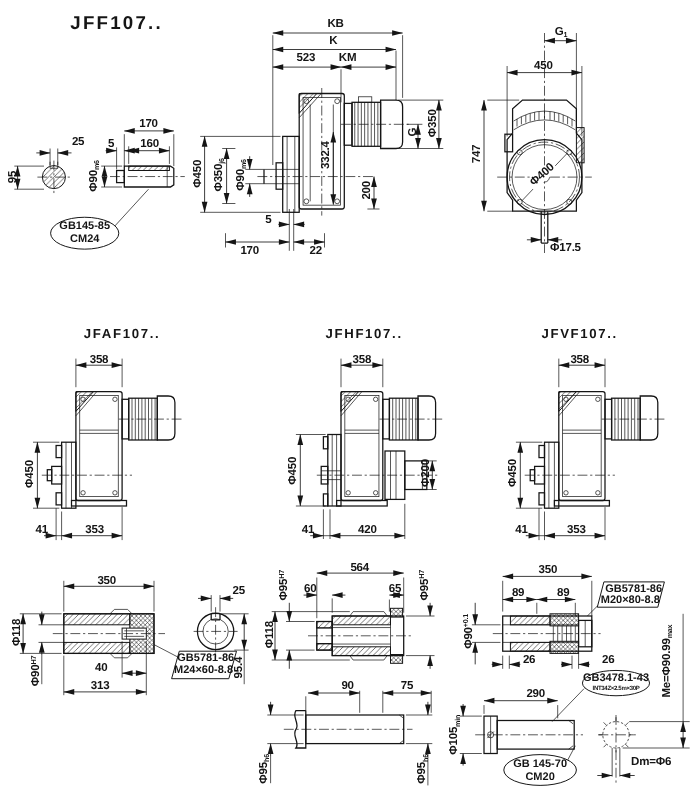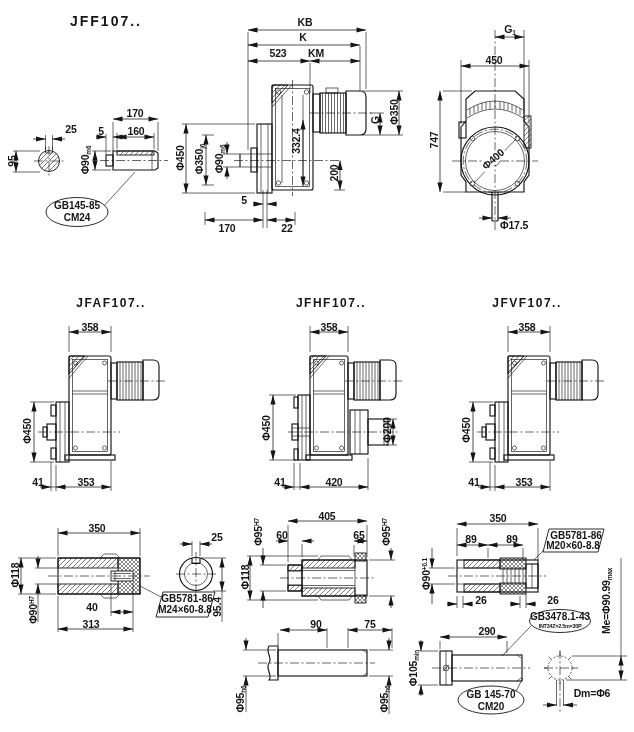--- a/index.html
+++ b/index.html
@@ -13,21 +13,21 @@
 .d{fill:none;stroke:#151515;stroke-width:.75;marker-start:url(#ar);marker-end:url(#ar)}
 .de{fill:none;stroke:#151515;stroke-width:.75;marker-end:url(#ar)}
 .h{fill:url(#hp);stroke:#151515;stroke-width:.9}
 .x{fill:url(#xp);stroke:#151515;stroke-width:.9}
 .w{fill:#fff;stroke:#151515;stroke-width:.9}
 
 .lbl{position:absolute;transform:translate(-50%,-50%);font-weight:bold;font-size:10.5px;
   line-height:1;white-space:nowrap;letter-spacing:-.2px}
 .v{transform:translate(-50%,-50%) rotate(-90deg)}
 .r40{transform:translate(-50%,-50%) rotate(-41deg);background:#fff;padding:0 2px}
-.t1{font-size:14px;letter-spacing:2px}
+.t1{font-size:17px;letter-spacing:2px}
 .t2{font-size:12px;letter-spacing:1.5px}
 .s{font-size:10px;letter-spacing:0}
 .xs{font-size:5.5px;letter-spacing:-.3px}
 .lbl sub,.lbl sup{font-size:6.5px;font-weight:bold}
 .lbl sub{vertical-align:-2px}.lbl sup{vertical-align:3px}
 </style>
 </head>
 <body>
 
 <div id="canvas">
@@ -441,35 +441,35 @@
 <span class="lbl" style="left:217px;top:537px">25</span>
 <span class="lbl v" style="left:15px;top:575px">Φ118</span>
 <span class="lbl v" style="left:33px;top:610px"><span>Φ90</span><sup>H7</sup></span>
 <span class="lbl" style="left:92px;top:607px">40</span>
 <span class="lbl" style="left:91px;top:624px">313</span>
 <span class="lbl v" style="left:217px;top:607px">95.4</span>
 <span class="lbl s" style="left:187px;top:599px">GB5781-86</span>
 <span class="lbl s" style="left:185px;top:610px">M24×60-8.8</span>
 
 <span class="lbl v" style="left:258px;top:532px"><span>Φ95</span><sup>H7</sup></span>
-<span class="lbl" style="left:327px;top:516px">405</span>
+<span class="lbl" style="left:327px;top:516px">564</span>
 <span class="lbl v" style="left:386px;top:532px"><span>Φ95</span><sup>H7</sup></span>
 <span class="lbl" style="left:282px;top:535px">60</span>
 <span class="lbl" style="left:359px;top:535px">65</span>
 <span class="lbl v" style="left:245px;top:577px">Φ118</span>
 <span class="lbl" style="left:316px;top:624px">90</span>
 <span class="lbl" style="left:370px;top:624px">75</span>
 <span class="lbl v" style="left:241px;top:699px"><span>Φ95</span><sub>h6</sub></span>
 <span class="lbl v" style="left:385px;top:699px"><span>Φ95</span><sub>h6</sub></span>
 
 <span class="lbl" style="left:498px;top:518px">350</span>
 <span class="lbl" style="left:471px;top:539px">89</span>
 <span class="lbl" style="left:512px;top:539px">89</span>
 <span class="lbl s" style="left:576px;top:536px">GB5781-86</span>
-<span class="lbl s" style="left:573px;top:546px">M20×60-8.8</span>
+<span class="lbl s" style="left:573px;top:546px">M20×80-8.8</span>
 <span class="lbl v" style="left:426px;top:574px"><span>Φ90</span><sup>+0.1</sup></span>
 <span class="lbl" style="left:481px;top:600px">26</span>
 <span class="lbl" style="left:553px;top:600px">26</span>
 <span class="lbl s" style="left:560px;top:617px">GB3478.1-43</span>
 <span class="lbl xs" style="left:560px;top:627px">INT34Z×2.5m×30P</span>
 <span class="lbl" style="left:487px;top:631px">290</span>
 <span class="lbl v" style="left:414px;top:668px"><span>Φ105</span><sub>min</sub></span>
 <span class="lbl s" style="left:491px;top:695px">GB 145-70</span>
 <span class="lbl s" style="left:491px;top:707px">CM20</span>
 <span class="lbl v" style="left:607px;top:601px"><span>Me=Φ90.99</span><sub>max</sub></span>

